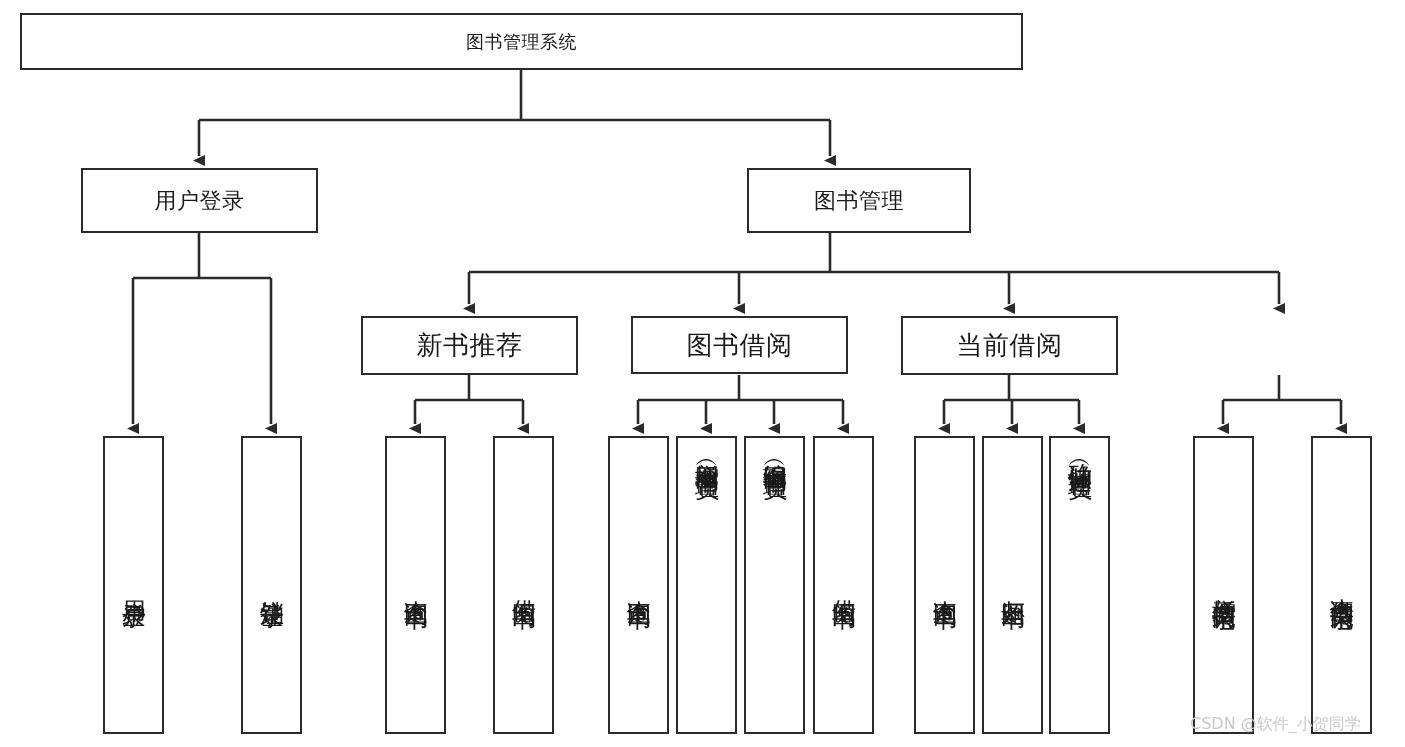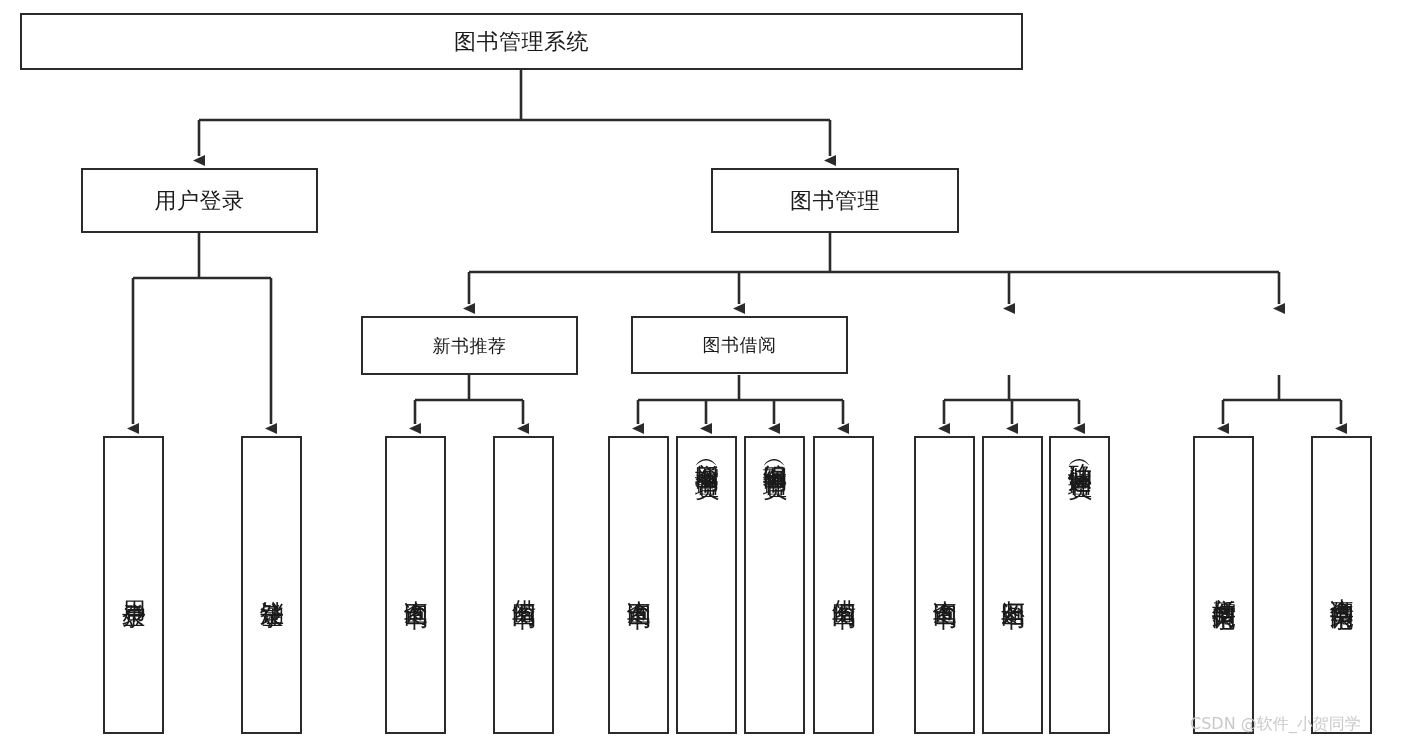--- a/index.html
+++ b/index.html
@@ -30,27 +30,27 @@
     border: 2px solid #2b2b2b;
     background: #ffffff;
     color: #1a1a1a;
     display: flex;
     align-items: center;
     justify-content: center;
     text-align: center;
     letter-spacing: 0.5px;
   }
   .node.root {
-    font-size: 22px;
+    font-size: 18px;
   }
   .node.level2 {
     font-size: 22px;
   }
   .node.level3 {
-    font-size: 18px;
+    font-size: 26px;
   }
   .node.leaf {
     writing-mode: vertical-rl;
     text-orientation: upright;
     font-size: 24px;
     line-height: 1.12;
     letter-spacing: 2px;
     padding: 6px 0;
     align-items: center;
     justify-content: center;
@@ -120,24 +120,25 @@
       <path d="M1279,375 L1279,400"></path>
       <path d="M1223,400 L1341,400"></path>
       <path d="M1223,400 L1223,424" marker-end="url(#arrow)"></path>
       <path d="M1341,400 L1341,424" marker-end="url(#arrow)"></path>
     </g>
   </svg>
 
   <div class="node root" style="left:20px; top:13px; width:1003px; height:57px;">图书管理系统</div>
 
   <div class="node level2" style="left:81px; top:168px; width:237px; height:65px;">用户登录</div>
-  <div class="node level2" style="left:711px; top:168px; width:248px; height:65px;">图书管理</div>
+  <div class="node level2" style="left:747px; top:168px; width:224px; height:65px;">图书管理</div>
 
   <div class="node level3" style="left:361px; top:316px; width:217px; height:59px;">新书推荐</div>
   <div class="node level3" style="left:631px; top:316px; width:217px; height:58px;">图书借阅</div>
+  <div class="node level3" style="left:901px; top:316px; width:217px; height:59px;">当前借阅</div>
 
   <div class="node leaf" style="left:103px; top:436px; width:61px; height:298px;">用户登录</div>
   <div class="node leaf" style="left:241px; top:436px; width:61px; height:298px;">注销登录</div>
 
   <div class="node leaf" style="left:385px; top:436px; width:61px; height:298px;">查询图书</div>
   <div class="node leaf" style="left:493px; top:436px; width:61px; height:298px;">借阅图书</div>
 
   <div class="node leaf" style="left:608px; top:436px; width:61px; height:298px;">查询图书</div>
   <div class="node leaf toptext" style="left:676px; top:436px; width:61px; height:298px;">新增图书（管理员）</div>
   <div class="node leaf toptext" style="left:744px; top:436px; width:61px; height:298px;">编辑图书（管理员）</div>

